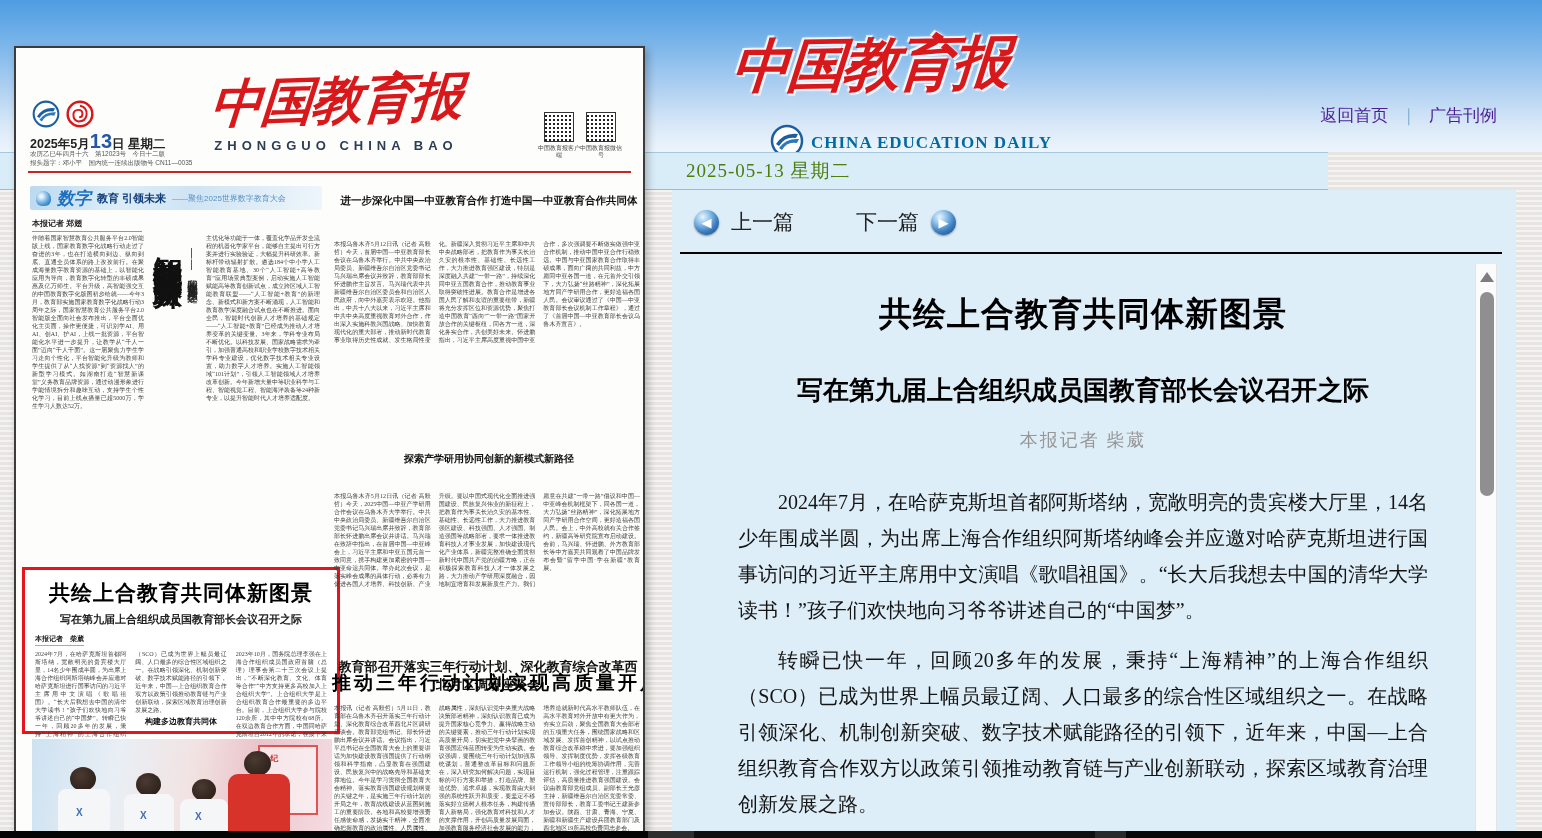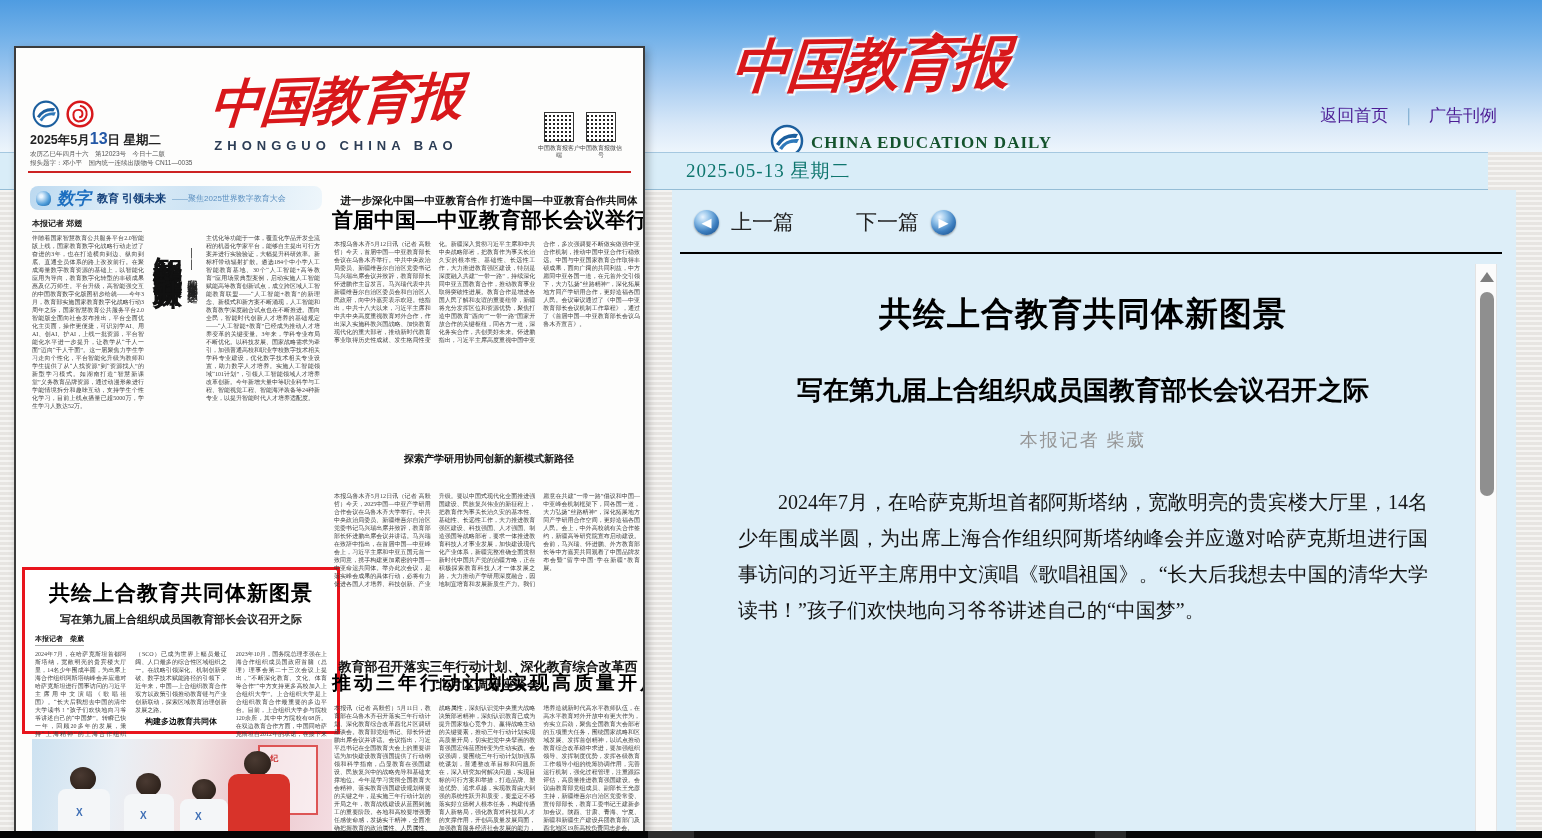--- a/index.html
+++ b/index.html
@@ -20,35 +20,35 @@
   .site-logo-cn {
     left:732px; top:12px; width:310px; height:110px;
     font-family:"Liberation Serif", serif; font-weight:bold; font-style:italic;
     font-size:58px; letter-spacing:-3px; color:#d8181b;
     text-shadow:0 0 4px #fff, 2px 2px 0 rgba(255,255,255,.8), -2px -2px 0 rgba(255,255,255,.8);
     transform:skewX(-5deg) rotate(-1deg); line-height:105px; white-space:nowrap;
   }
   .site-logo-row { left:770px; top:124px; display:flex; align-items:center; gap:7px; }
   .site-logo-en {
     font-family:"Liberation Serif", serif; font-weight:bold; font-size:17px;
-    color:#14532d; letter-spacing:1px; white-space:nowrap;
+    color:#0369a1; letter-spacing:1px; white-space:nowrap;
   }
   .header-links {
     right:45px; top:104px; font-size:17px; color:#2e6da6; display:flex; gap:12px; align-items:center;
     font-family:"Liberation Sans", sans-serif;
   }
   .header-links a { color:#4c1d95; text-decoration:none; cursor:pointer; }
   .hl-sep { color:#7aa9cd; }
 
   
   .date-bar {
-    left:0; top:152px; width:1488px; height:38px;
+    left:0; top:152px; width:1328px; height:38px;
     background:#d9edf8; border-top:1px solid #a5c8e0; border-bottom:1px solid #95bdd6;
     line-height:36px; padding-left:686px;
-    font-family:"Liberation Serif", serif; font-size:19px; color:#0f766e; letter-spacing:1px;
+    font-family:"Liberation Serif", serif; font-size:19px; color:#4d7c0f; letter-spacing:1px;
   }
 
   
   .content-panel { left:672px; top:190px; width:844px; height:648px; background:#ddeef8; }
   .nav-row { position:absolute; left:22px; top:18px; display:flex; align-items:center; gap:12px;
              font-family:"Liberation Serif", serif; font-size:21px; color:#222; }
   .nav-gap { width:38px; }
   .globe-btn {
     width:25px; height:25px; border-radius:50%;
     background:radial-gradient(circle at 35% 28%, #e8f4ff 0%, #8fc0e8 30%, #3d7fc0 60%, #174b85 95%);
@@ -83,31 +83,31 @@
   .np { position:absolute; }
   .np-masthead-title {
     left:170px; top:18px; width:300px; text-align:center;
     font-family:"Liberation Serif", serif; font-weight:bold; font-style:italic;
     font-size:52px; letter-spacing:-2px; color:#d8181b; white-space:nowrap;
     transform:skewX(-6deg) rotate(-2deg);
   }
   .np-pinyin { left:170px; top:90px; width:300px; text-align:center; font-weight:bold;
                font-size:13px; letter-spacing:5px; color:#2c3d55; }
   .np-dateline { left:14px; top:82px; font-size:12.5px; color:#222; font-weight:bold; white-space:nowrap; }
-  .np-dateline .day { font-size:16px; color:#2458a6; font-weight:bold; }
+  .np-dateline .day { font-size:20px; color:#2458a6; font-weight:bold; }
   .np-info { left:14px; font-size:6.5px; color:#555; white-space:nowrap; }
   .np-redrule { left:12px; top:123px; width:603px; border-top:2px solid #cc2222; }
   .np-qr { top:64px; width:30px; height:30px;
            background:repeating-linear-gradient(0deg,#222 0 2px,#fff 2px 4px),
                       repeating-linear-gradient(90deg,#222 0 2px,#fff 2px 4px);
            background-blend-mode:lighten; border:1px solid #333; }
   .np-qr-label { top:97px; width:44px; font-size:6px; color:#444; text-align:center; line-height:7px; }
 
   
-  .np-banner { left:14px; top:138px; width:292px; height:24px; border-radius:8px;
+  .np-banner { left:14px; top:138px; width:292px; height:24px; border-radius:2px;
     background:linear-gradient(100deg,#bcd9f0 0%, #dcedf8 30%, #cfe4f4 55%, #eef6fb 100%);
     display:flex; align-items:center; gap:6px; padding:0 6px; overflow:hidden; }
   .np-banner-robot { width:15px; height:15px; border-radius:50% 50% 40% 40%;
     background:radial-gradient(circle at 35% 35%, #eaf5ff 10%, #4d9bd8 60%, #1c5fa0); }
   .np-banner-brand { font-family:"Liberation Serif", serif; font-weight:bold; font-style:italic;
     font-size:17px; color:#1d6fc0; }
   .np-banner-slogan { font-weight:bold; font-size:11px; color:#123f7a; white-space:nowrap; }
   .np-banner-tag { font-size:8px; color:#5c90c0; white-space:nowrap; }
   .np-byline-sm { font-size:8px; font-weight:bold; color:#222; border-bottom:1px solid #999; padding-bottom:2px; }
   .np-minicol { font-size:6px; line-height:8px; color:#3d3d3d; text-align:justify;
@@ -182,20 +182,21 @@
     <span class="globe-btn">▶</span>
   </div>
   <div class="nav-divider"></div>
 
   <div class="article-wrap">
     <div class="article-title">共绘上合教育共同体新图景</div>
     <div class="article-subtitle">写在第九届上合组织成员国教育部长会议召开之际</div>
     <div class="article-byline">本报记者 柴葳</div>
     <div class="article-body">
       <p>2024年7月，在哈萨克斯坦首都阿斯塔纳，宽敞明亮的贵宾楼大厅里，14名少年围成半圆，为出席上海合作组织阿斯塔纳峰会并应邀对哈萨克斯坦进行国事访问的习近平主席用中文演唱《歌唱祖国》。“长大后我想去中国的清华大学读书！”孩子们欢快地向习爷爷讲述自己的“中国梦”。</p>
+      <p>转瞬已快一年，回顾20多年的发展，秉持“上海精神”的上海合作组织（SCO）已成为世界上幅员最辽阔、人口最多的综合性区域组织之一。在战略引领深化、机制创新突破、数字技术赋能路径的引领下，近年来，中国—上合组织教育合作双方以政策引领推动教育链与产业创新联动，探索区域教育治理创新发展之路。</p>
     </div>
   </div>
 
   <div class="scrollbar">
     <div class="sb-up"></div>
     <div class="sb-thumb"></div>
   </div>
 </div>
 
 <div class="abs newspaper">
@@ -266,21 +267,20 @@
       </div>
     <div class="ph ph-head" style="left:160px; top:40px; width:24px; height:22px;"></div>
     <div class="ph-shirt" style="position:absolute; left:148px; top:60px; width:48px; height:41px;">
         <span class="ph-mark" style="margin-left:15px; margin-top:12px; display:inline-block;">X</span>
       </div>
     <div class="ph ph-head" style="left:212px; top:12px; width:27px; height:25px;"></div>
     <div class="ph-vest" style="left:196px; top:35px; width:62px; height:66px;"></div>
   </div>
 
   <div class="np np-kicker" style="left:320px; top:146px; width:306px; font-size:10.5px;">进一步深化中国—中亚教育合作 打造中国—中亚教育合作共同体</div>
-  <div class="np np-headline" style="left:316px; top:158px; width:310px; font-size:21px;">首届中国—中亚教育部长会议举行</div>
   <div class="np np-cols" style="left:318px; top:192px; width:306px; height:188px;">本报乌鲁木齐5月12日讯（记者 高毅哲）今天，首届中国—中亚教育部长会议在乌鲁木齐举行。中共中央政治局委员、新疆维吾尔自治区党委书记马兴瑞出席会议并致辞，教育部部长怀进鹏作主旨发言。马兴瑞代表中共新疆维吾尔自治区委员会和自治区人民政府，向中外嘉宾表示欢迎。他指出，中共十八大以来，习近平主席和中共中央高度重视教育对外合作，作出深入实施科教兴国战略、加快教育现代化的重大部署，推动新时代教育事业取得历史性成就、发生格局性变化。新疆深入贯彻习近平主席和中共中央战略部署，把教育作为事关长治久安的根本性、基础性、长远性工作，大力推进教育强区建设，特别是深度融入共建“一带一路”，持续深化同中亚五国教育合作，推动教育事业取得突破性进展。教育合作是增进各国人民了解和友谊的重要纽带，新疆将充分发挥区位和资源优势，聚焦打造中国教育“西向”“一带一路”国家开放合作的关键枢纽，同各方一道，深化务实合作，共创美好未来。怀进鹏指出，习近平主席高度重视中国中亚合作，多次强调要不断做实做强中亚合作机制，推动中国中亚合作行稳致远。中国与中亚国家教育合作取得丰硕成果，面向广阔的共同利益，中方愿同中亚各国一道，在元首外交引领下，大力弘扬“丝路精神”，深化拓展地方同产学研用合作，更好造福各国人民。会议审议通过了《中国—中亚教育部长会议机制工作章程》，通过了《首届中国—中亚教育部长会议乌鲁木齐宣言》。</div>
 
   <div class="np np-kicker" style="left:320px; top:404px; width:306px; font-size:10px;">探索产学研用协同创新的新模式新路径</div>
   <div class="np np-cols" style="left:318px; top:444px; width:306px; height:152px;">本报乌鲁木齐5月12日讯（记者 高毅哲）今天，2025中国—中亚产学研用合作会议在乌鲁木齐大学举行。中共中央政治局委员、新疆维吾尔自治区党委书记马兴瑞出席并致辞，教育部部长怀进鹏出席会议并讲话。马兴瑞在致辞中指出，在首届中国—中亚峰会上，习近平主席和中亚五国元首一致同意，携手构建更加紧密的中国—中亚命运共同体。举办此次会议，是落实峰会成果的具体行动，必将有力促进各国人才培养、科技创新、产业升级。要以中国式现代化全面推进强国建设、民族复兴伟业的新征程上，把教育作为事关长治久安的基本性、基础性、长远性工作，大力推进教育强区建设、科技强国、人才强国、制造强国等战略部署，要求一体推进教育科技人才事业发展，加快建设现代化产业体系，新疆完整准确全面贯彻新时代中国共产党的治疆方略，正在积极探索教育科技人才一体发展之路，大力推动产学研用深度融合，因地制宜培育和发展新质生产力。我们愿意在共建“一带一路”倡议和中国—中亚峰会机制框架下，同各国一道，大力弘扬“丝路精神”，深化拓展地方同产学研用合作空间，更好造福各国人民。会上，中外高校就有关合作签约，新疆高等研究院宣布启动建设。会前，马兴瑞、怀进鹏、外方教育部长等中方嘉宾共同观看了中国品牌发布会暨“留学中国·学在新疆”教育展。</div>
 
   <div class="np np-kicker" style="left:318px; top:610px; width:308px; font-size:13px;">教育部召开落实三年行动计划、深化教育综合改革西北片区调研座谈会</div>
   <div class="np np-headline" style="left:316px; top:622px; width:310px; font-size:19px; letter-spacing:3px;">推动三年行动计划实现高质量开局</div>
   <div class="np np-cols" style="left:318px; top:656px; width:306px; height:132px;">本报讯（记者 高毅哲）5月11日，教育部在乌鲁木齐召开落实三年行动计划、深化教育综合改革西北片区调研座谈会。教育部党组书记、部长怀进鹏出席会议并讲话。会议指出，习近平总书记在全国教育大会上的重要讲话为加快建设教育强国提供了行动纲领和科学指南，凸显教育在强国建设、民族复兴中的战略先导和基础支撑地位。今年是学习贯彻全国教育大会精神、落实教育强国建设规划纲要的关键之年，是实施三年行动计划的开局之年，教育战线建设从蓝图到施工的重要阶段。各地和高校要增强责任感使命感，发扬实干精神，全面准确把握教育的政治属性、人民属性、战略属性，深刻认识党中央重大战略决策部署精神，深刻认识教育已成为提升国家核心竞争力、赢得战略主动的关键要素，推动三年行动计划实现高质量开局，切实把党中央擘画的教育强国宏伟蓝图转变为生动实践。会议强调，要围绕三年行动计划加强系统谋划，普通整改革目标和问题所在，深入研究如何解决问题，实现目标的可行方案和举措，打造品牌、塑造优势、追求卓越，实现教育由大到强的系统性跃升和质变，要坚定不移落实好立德树人根本任务，构建传播育人新格局，强化教育对科技和人才的支撑作用，开创高质量发展局面，加强教育服务经济社会发展的能力，培养造就新时代高水平教师队伍，在高水平教育对外开放中有更大作为，夯实立后劲，聚焦全国教育大会部署的五项重大任务，围绕国家战略和区域发展、发挥首创精神，以试点推动教育综合改革稳中求进，要加强组织领导、发挥制度优势，发挥各级教育工作领导小组的统筹协调作用，完善运行机制，强化过程管理，注重跟踪评估，高质量推进教育强国建设。会议由教育部党组成员、副部长王光彦主持，新疆维吾尔自治区党委常委、宣传部部长，教育工委书记王建新参加会议。陕西、甘肃、青海、宁夏、新疆和新疆生产建设兵团教育部门及西北地区19所高校负责同志参会。</div>
 </div>
 

